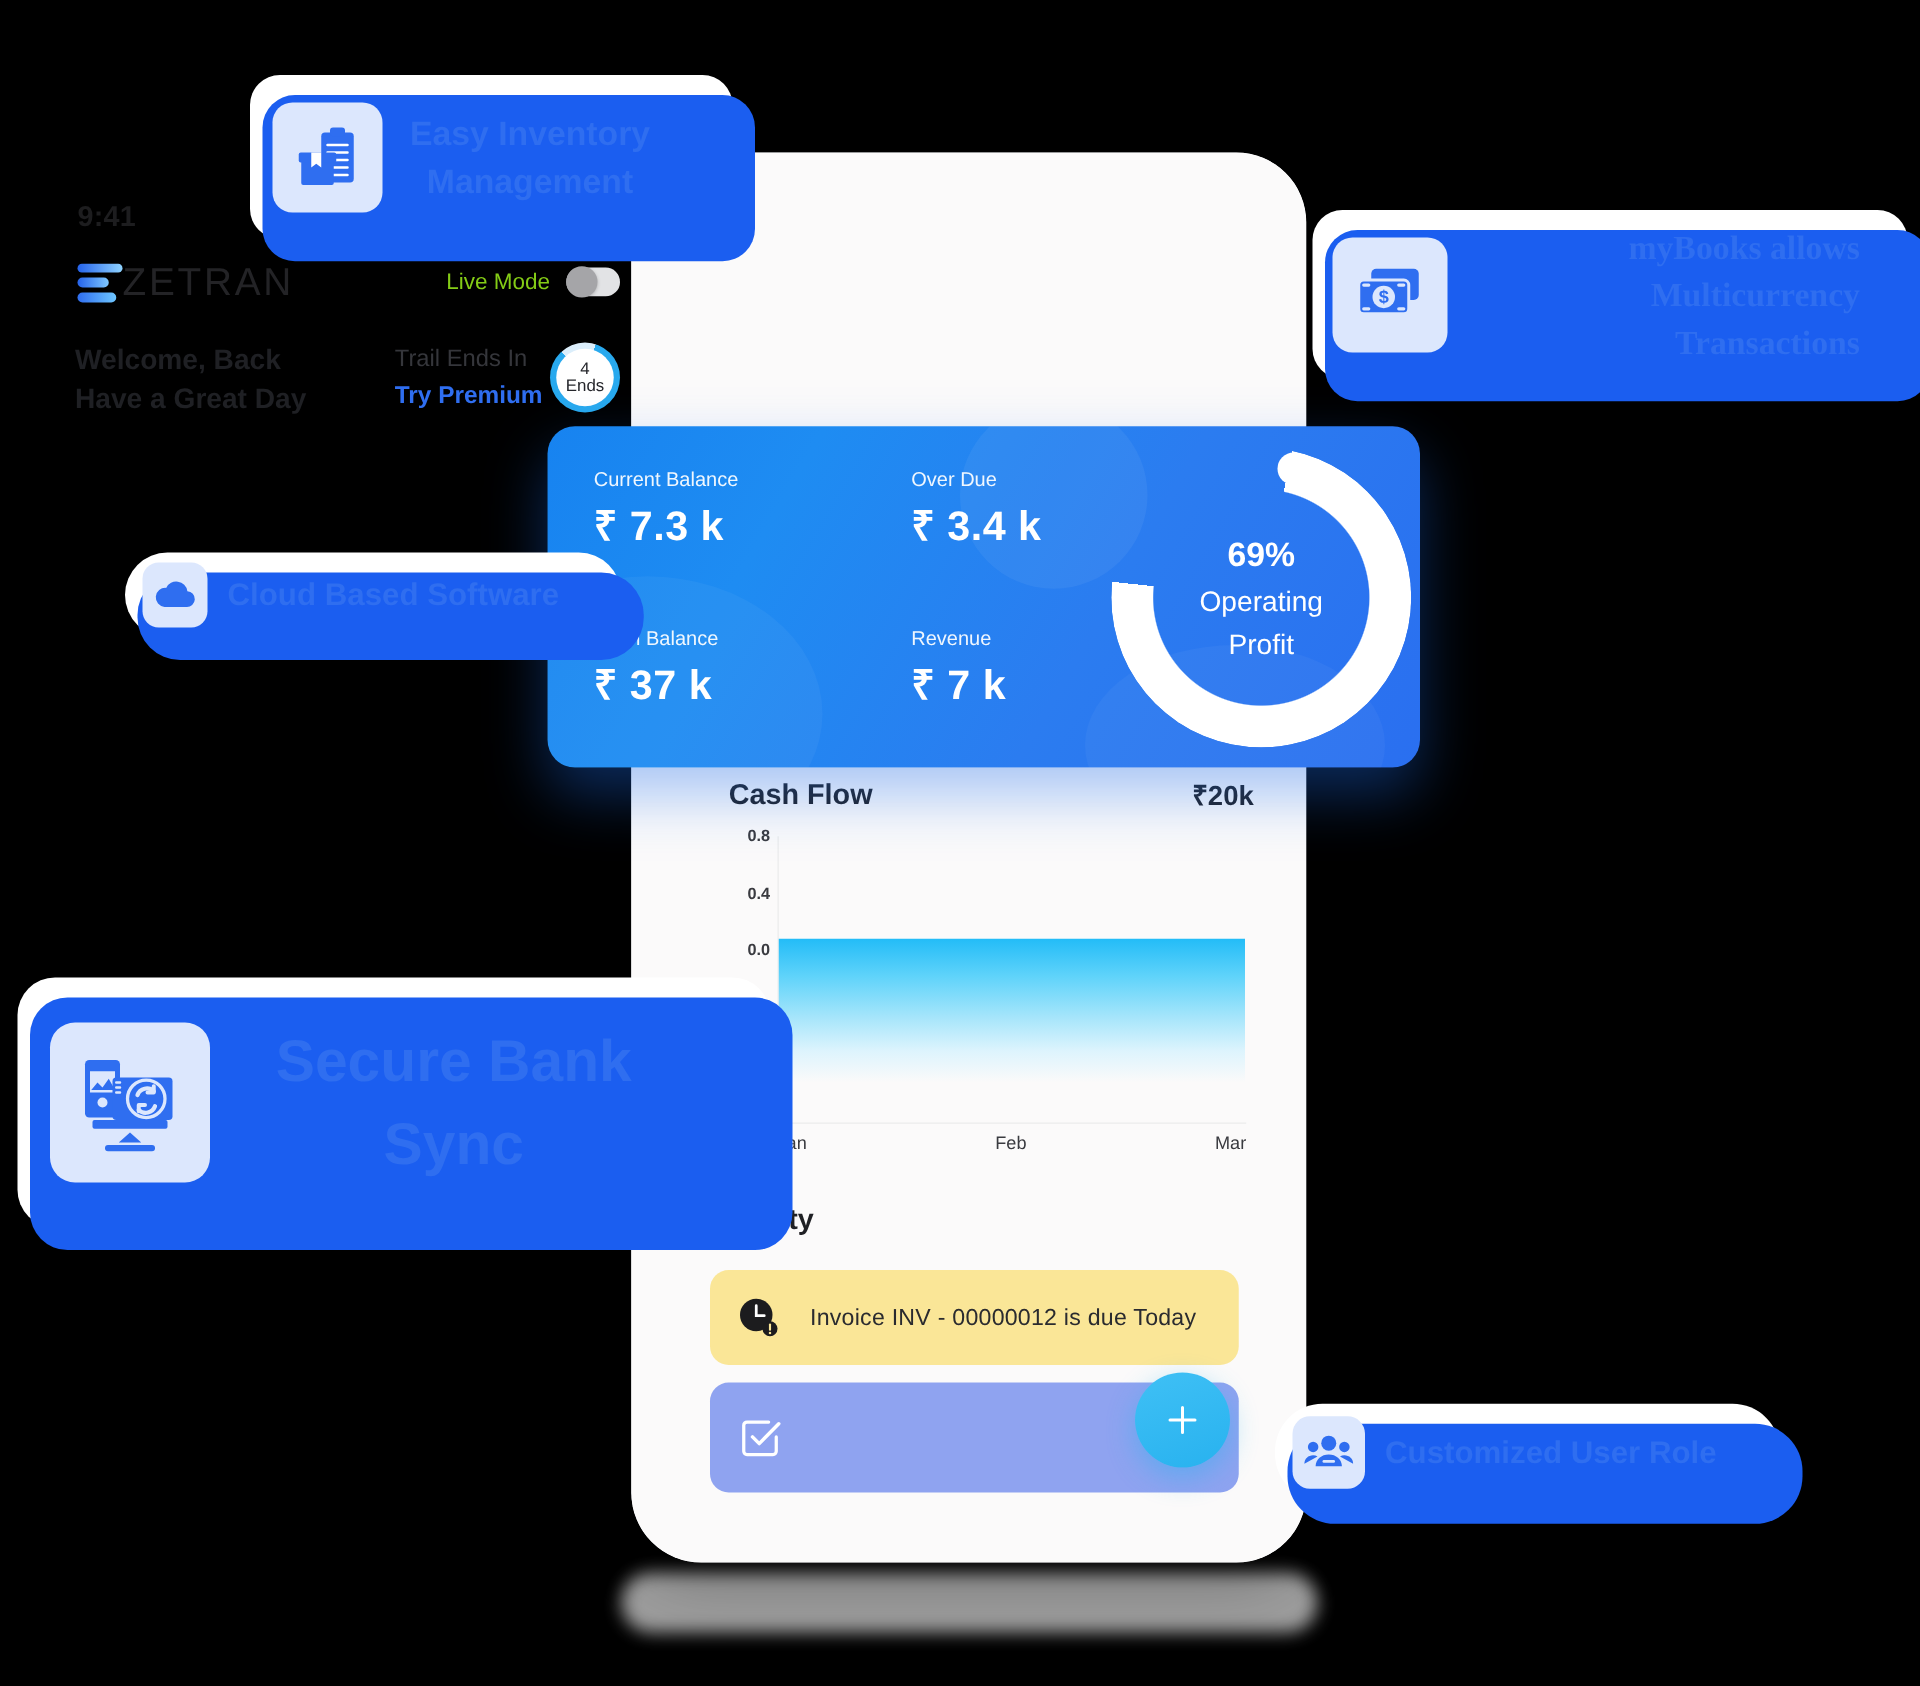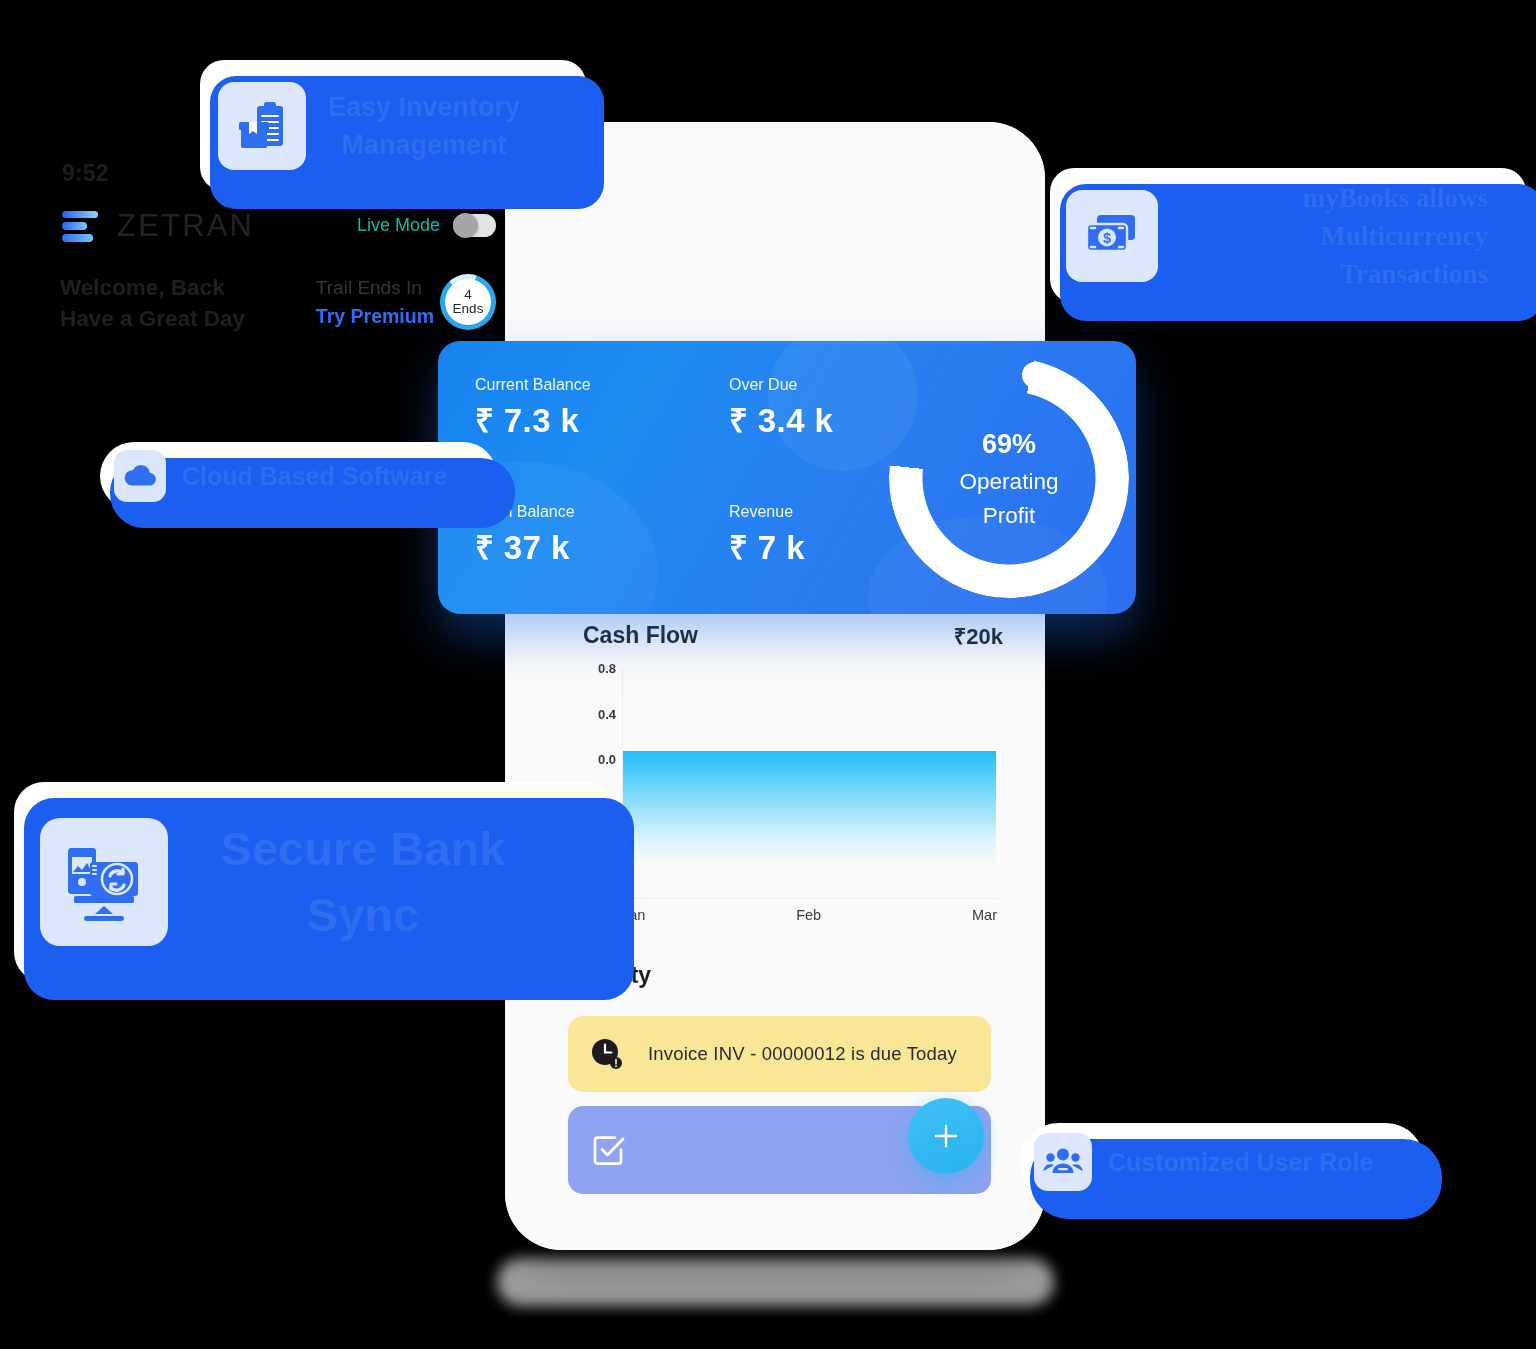--- a/index.html
+++ b/index.html
@@ -39,29 +39,29 @@
   .bars{display:flex;align-items:flex-end;gap:2.4px;height:16px;}
   .bars i{display:block;width:3.6px;background:#1d1d1f;border-radius:1.2px;}
   .bars i:nth-child(1){height:5px}.bars i:nth-child(2){height:8px}
   .bars i:nth-child(3){height:11.5px}.bars i:nth-child(4){height:15px}
   #battery{width:26px;height:13px;border:1.8px solid #1d1d1f;border-radius:3.6px;position:relative;}
   #battery::after{content:"";position:absolute;right:-4.4px;top:3.4px;width:2.4px;height:5px;background:#1d1d1f;border-radius:0 2px 2px 0;}
   #battery i{position:absolute;left:1.4px;top:1.4px;right:1.4px;bottom:1.4px;background:#1d1d1f;border-radius:1.8px;display:block;}
 
   
   #app-header{position:absolute;left:0;top:200px;width:540px;height:62px;}
-  #brand{position:absolute;left:62px;top:8px;display:flex;align-items:center;gap:19px;justify-content:flex-end;}
+  #brand{position:absolute;left:62px;top:8px;display:flex;align-items:center;justify-content:flex-end;}
   #logo-mark{width:36px;height:31px;display:flex;flex-direction:column;justify-content:space-between;}
   #logo-mark span{display:block;height:7.6px;border-radius:4px;}
   #logo-mark span:nth-child(1){width:36px;background:linear-gradient(90deg,#2563eb,#8fd3ff);}
   #logo-mark span:nth-child(2){width:25px;background:linear-gradient(90deg,#2563eb,#7fc8ff);}
   #logo-mark span:nth-child(3){width:31px;background:linear-gradient(90deg,#2f6ef0,#6ec6ff);}
   #brand-name{font-size:31px;letter-spacing:2.2px;color:#232326;font-weight:400;}
   #live-mode{position:absolute;right:44px;top:14px;display:flex;align-items:center;gap:13px;}
-  #live-mode-label{font-size:18px;color:#14b8a6;margin-left:32px;}
+  #live-mode-label{font-size:18px;color:#84cc16;margin-left:32px;}
   #live-toggle{width:43px;height:23px;border-radius:14px;background:#e2e3e5;position:relative;}
   #live-toggle::after{content:"";position:absolute;left:0;top:-1px;width:25px;height:25px;border-radius:50%;background:#a5a5a8;box-shadow:0 1px 3px rgba(0,0,0,.22);}
 
   
   #welcome-row{position:absolute;left:0;top:272px;width:540px;height:68px;text-decoration:underline;}
   #welcome-text{position:absolute;left:60px;top:0;font-size:22.5px;line-height:31px;font-weight:700;color:#1f2024;}
   #trial-block{position:absolute;right:44px;top:0;display:flex;align-items:flex-start;gap:6px;}
   #trial-texts{text-align:left;padding-top:1px;}
   #trial-label{font-size:19px;color:#35363b;line-height:29px;}
   #trial-cta{font-size:19.5px;font-weight:700;color:#2f6ef0;line-height:29px;}
@@ -173,21 +173,21 @@
   <div id="phone-shadow"></div>
 
   <div id="phone">
     <div id="phone-screen"></div>
   </div>
 
   <div id="speaker"></div>
   <div id="camera"></div>
 
   <div id="status-bar">
-    <div id="status-time">9:52</div>
+    <div id="status-time">9:41</div>
     <div id="status-icons">
       <span class="bars">
           <i></i>
           <i></i>
           <i></i>
           <i></i>
         </span>
       <svg width="21" height="16" viewBox="0 0 21 16">
         <path d="M10.5 13.6l2.6-3.1a4 4 0 0 0-5.2 0z" fill="#1d1d1f"></path>
         <path d="M3.1 5.2a11.6 11.6 0 0 1 14.8 0" stroke="#1d1d1f" stroke-width="2.1" fill="none" stroke-linecap="round"></path>

